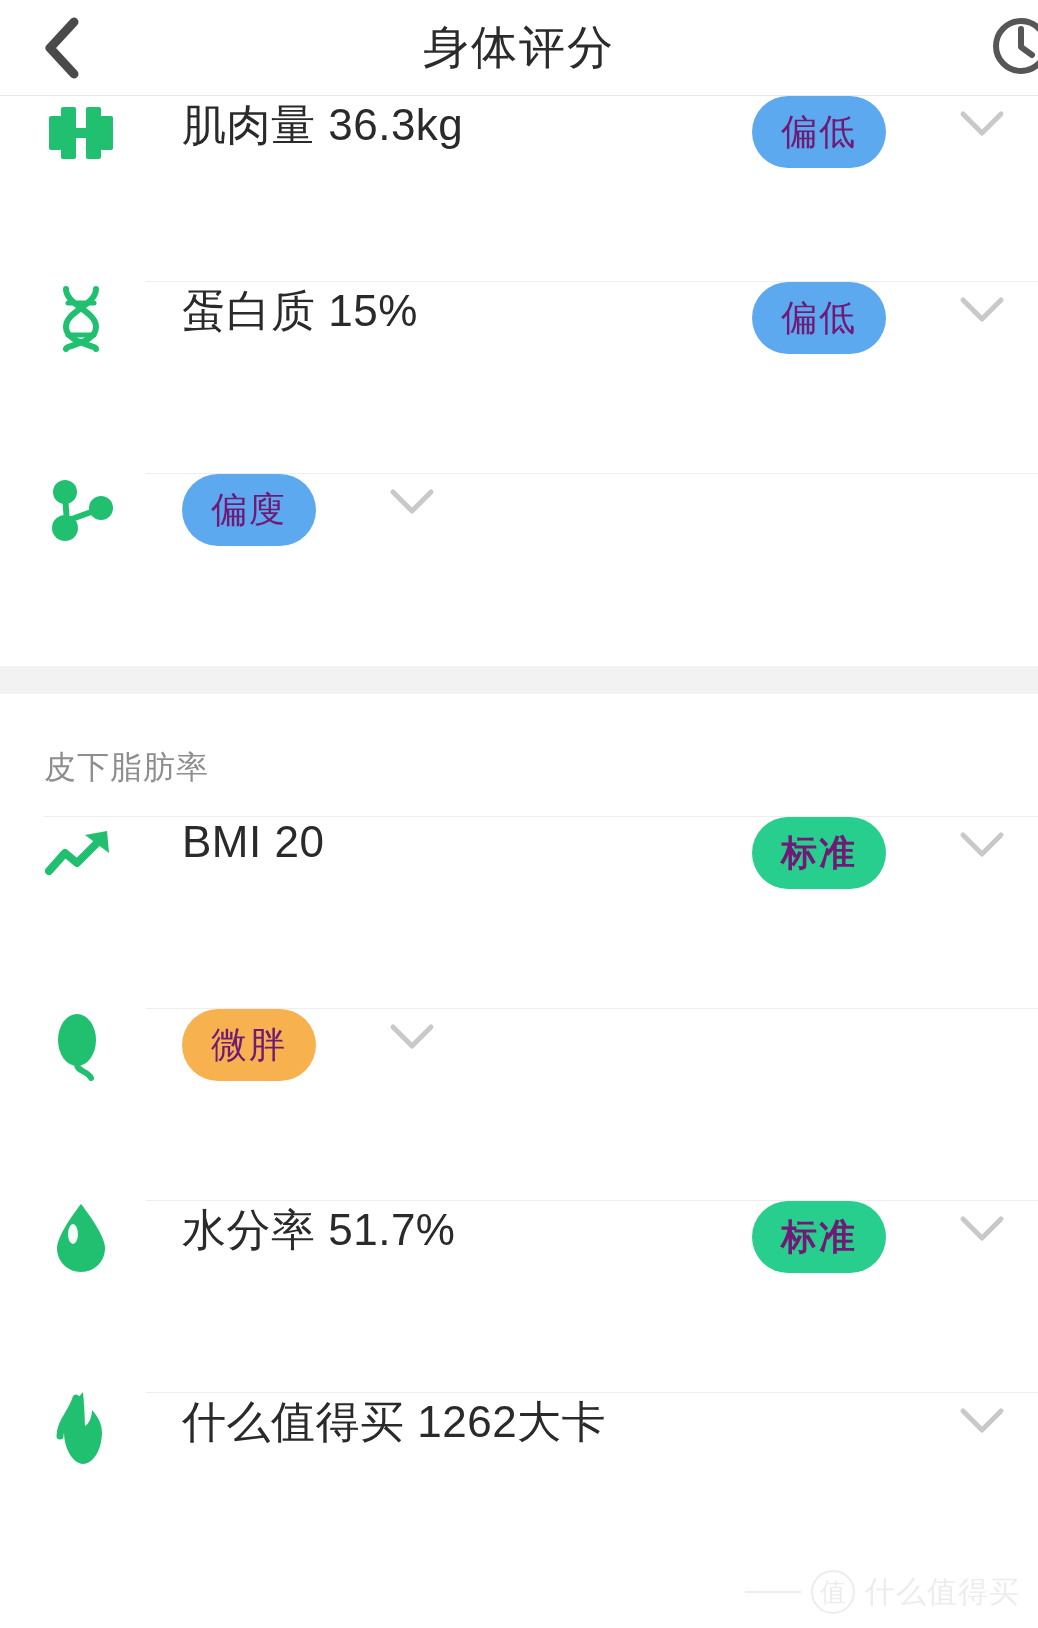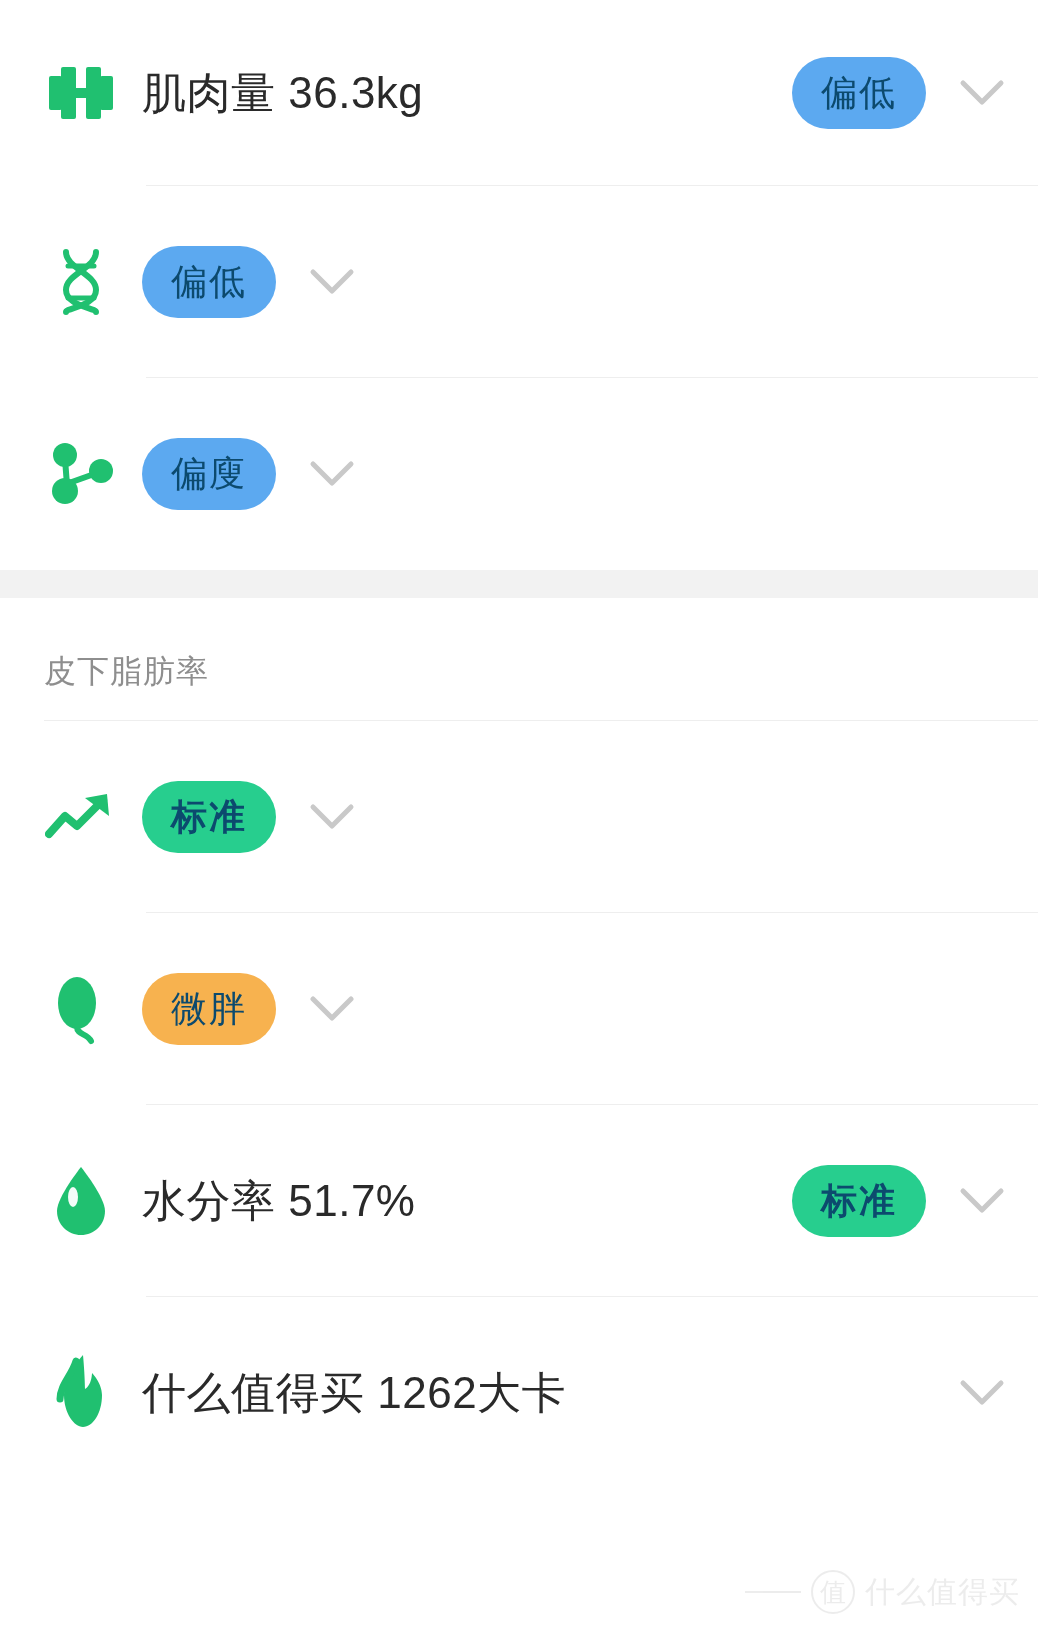--- a/index.html
+++ b/index.html
@@ -35,23 +35,24 @@
     position:absolute; right:-22px; top:50%; transform:translateY(-50%);
     width:78px; height:78px;
     display:flex; align-items:center; justify-content:center;
     cursor:pointer;
   }
 
   
   .card { background:#ffffff; }
   .row {
     position:relative;
-    display:flex; align-items:center;
+    display:flex; align-items:flex-start;
     height:192px;
     padding:0 28px 0 44px;
+    gap:40px;
   }
   .row.first { height:186px; }
   .row .divider {
     position:absolute; left:146px; right:0; bottom:0;
     height:1px; background:#eeeeee;
   }
 
   .row-icon {
     width:74px; min-width:74px; height:74px;
     display:flex; align-items:center; justify-content:center;
@@ -64,21 +65,21 @@
     font-size:44px; color:#2a2a2a; font-weight:400;
     white-space:nowrap;
     letter-spacing:0.5px;
   }
 
   .badge {
     min-width:134px; height:72px;
     padding:0 26px;
     border-radius:36px;
     display:flex; align-items:center; justify-content:center;
-    font-size:36px; color:#0c4a6e;
+    font-size:36px; color:#701a75;
     letter-spacing:2px;
     margin-right:28px;
     white-space:nowrap;
   }
   .badge.blue   { background:#5CA9F0; }
   .badge.green  { background:#27CE8E;font-weight:bold; }
   .badge.orange { background:#F7B24F; }
 
   .chevron {
     width:56px; min-width:56px; height:56px;
@@ -107,20 +108,40 @@
     display:flex; align-items:center; justify-content:center;
     font-size:26px; color:#9a9a9a;
   }
   .watermark .wm-text { font-size:30px; color:#9a9a9a; letter-spacing:1px; }
 </style>
 </head>
 <body>
 
 <div id="app">
 
+  <div class="header">
+    <div class="back-btn">
+      <span>
+        <svg width="44" height="64" viewBox="0 0 44 64">
+          <polyline points="32,6 8,32 32,58" fill="none" stroke="#4a4a4a" stroke-width="9" stroke-linecap="round" stroke-linejoin="round"></polyline>
+        </svg>
+      </span>
+    </div>
+
+    <div class="header-title">身体评分</div>
+
+    <div class="history-btn">
+      <span>
+        <svg width="62" height="62" viewBox="0 0 62 62">
+          <circle cx="31" cy="31" r="25" fill="none" stroke="#565656" stroke-width="6"></circle>
+          <polyline points="31,14 31,32 42,40" fill="none" stroke="#565656" stroke-width="6" stroke-linecap="round" stroke-linejoin="round"></polyline>
+        </svg>
+      </span>
+    </div>
+  </div>
 
   <div class="card">
 
     <div class="row first">
       <div class="row-icon">
         <svg width="68" height="62" viewBox="0 0 68 62">
           <rect x="2" y="14" width="13" height="34" rx="2" fill="#20C070"></rect>
           <rect x="14" y="5" width="15" height="52" rx="2" fill="#20C070"></rect>
           <rect x="29" y="26" width="10" height="10" fill="#20C070"></rect>
           <rect x="39" y="5" width="15" height="52" rx="2" fill="#20C070"></rect>
@@ -139,20 +160,21 @@
 
     <div class="row">
       <div class="row-icon">
         <svg width="62" height="72" viewBox="0 0 62 72">
           <path d="M16 6 C16 22, 46 28, 46 44 C46 60, 16 62, 16 66" fill="none" stroke="#20C070" stroke-width="6" stroke-linecap="round"></path>
           <path d="M46 6 C46 22, 16 28, 16 44 C16 60, 46 62, 46 66" fill="none" stroke="#20C070" stroke-width="6" stroke-linecap="round"></path>
           <line x1="18" y1="20" x2="44" y2="20" stroke="#20C070" stroke-width="5" stroke-linecap="round"></line>
           <line x1="18" y1="52" x2="44" y2="52" stroke="#20C070" stroke-width="5" stroke-linecap="round"></line>
         </svg>
       </div>
+      <div class="row-label">蛋白质 15%</div>
       <div class="badge blue">偏低</div>
       <div class="chevron">
         <svg width="46" height="30" viewBox="0 0 46 30">
           <polyline points="4,5 23,24 42,5" fill="none" stroke="#c9c9c9" stroke-width="5" stroke-linecap="round" stroke-linejoin="round"></polyline>
         </svg>
       </div>
       <div class="divider"></div>
     </div>
 
     <div class="row no-divider">
@@ -181,20 +203,21 @@
     <div class="section-title">皮下脂肪率</div>
     <div class="section-rule"></div>
 
     <div class="row">
       <div class="row-icon">
         <svg width="72" height="54" viewBox="0 0 72 54">
           <polyline points="4,44 20,26 32,36 58,10" fill="none" stroke="#20C070" stroke-width="8" stroke-linecap="round" stroke-linejoin="round"></polyline>
           <polygon points="62,4 64,26 40,8" fill="#20C070"></polygon>
         </svg>
       </div>
+      <div class="row-label">BMI 20</div>
       <div class="badge green">标准</div>
       <div class="chevron">
         <svg width="46" height="30" viewBox="0 0 46 30">
           <polyline points="4,5 23,24 42,5" fill="none" stroke="#c9c9c9" stroke-width="5" stroke-linecap="round" stroke-linejoin="round"></polyline>
         </svg>
       </div>
       <div class="divider"></div>
     </div>
 
     <div class="row">

